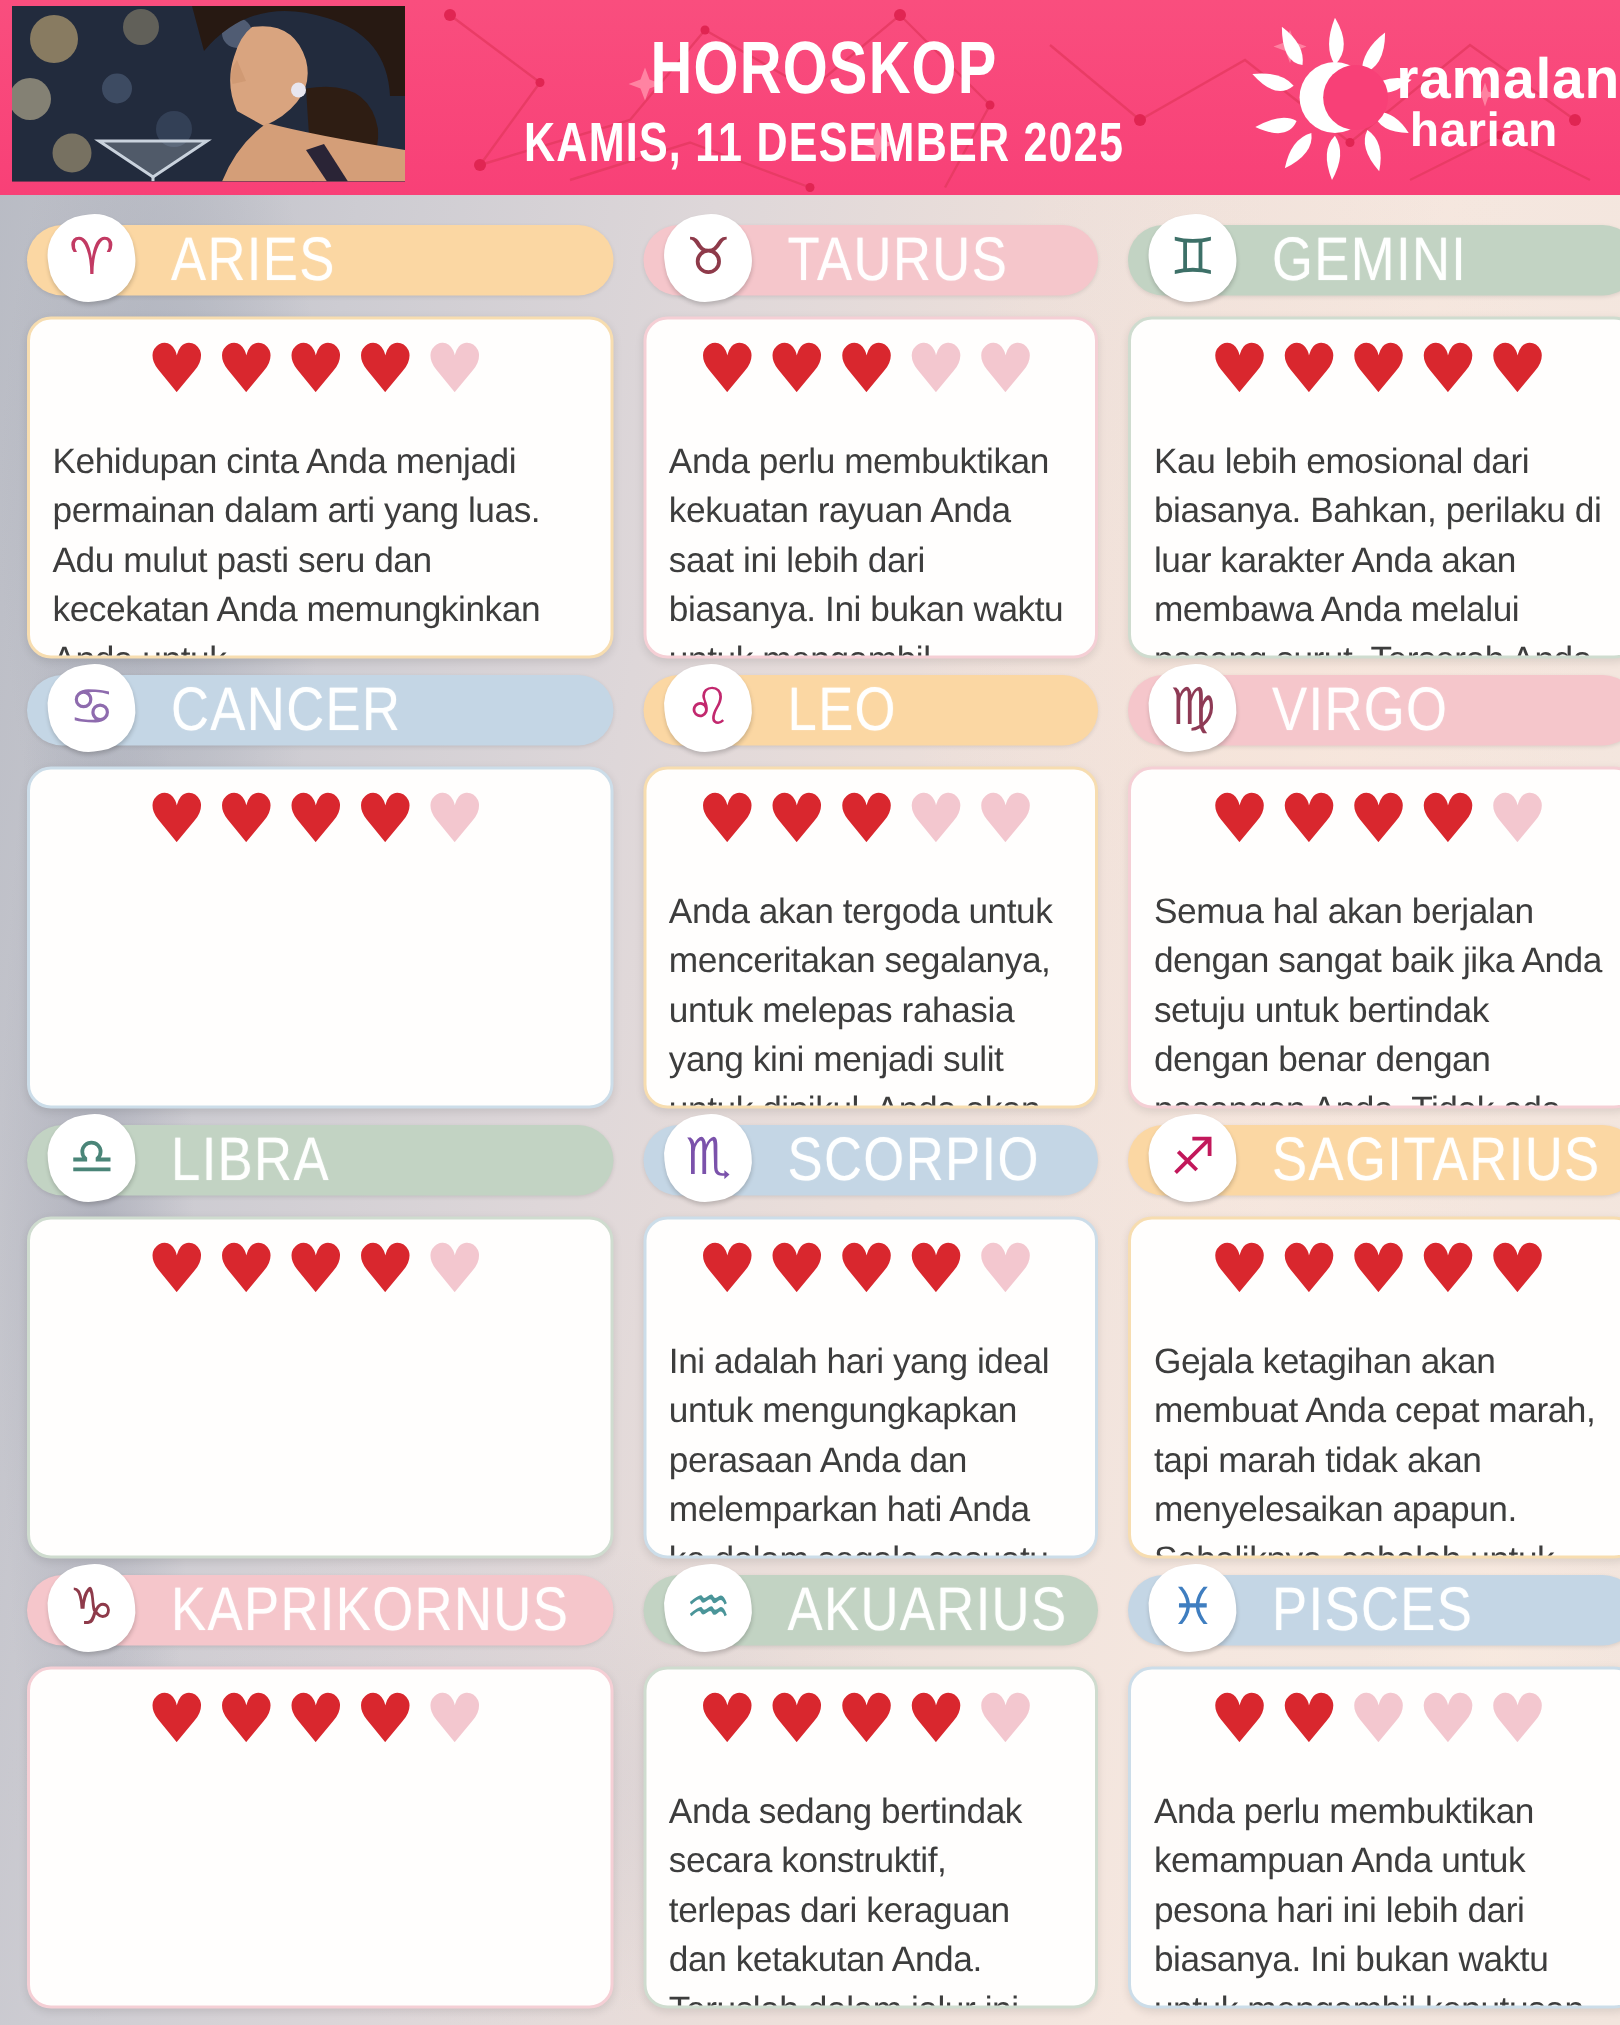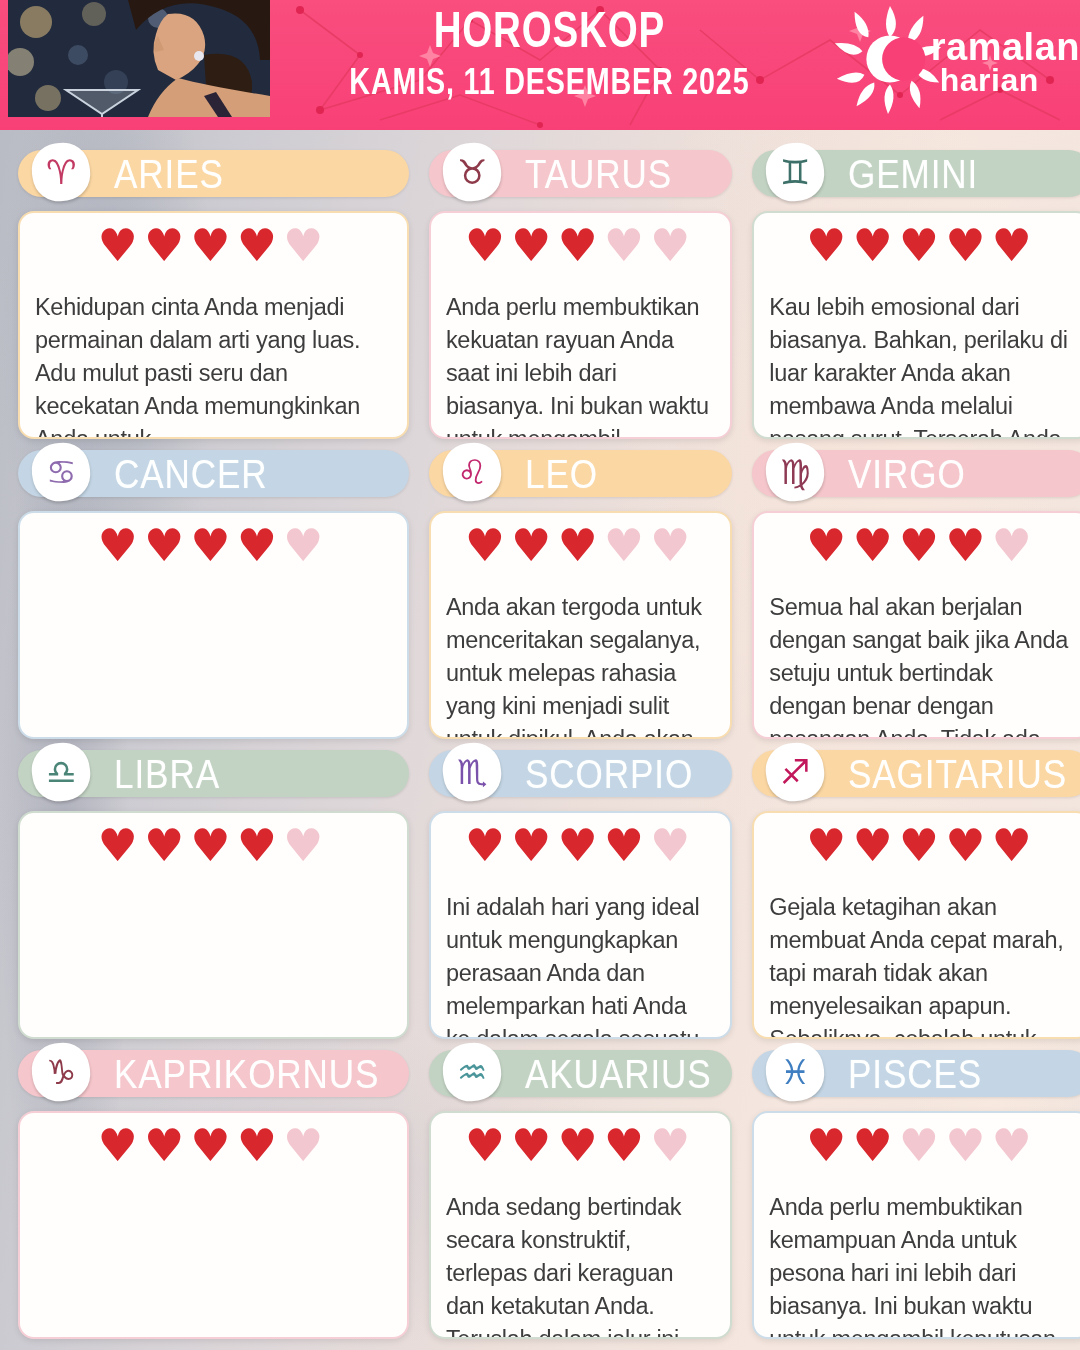--- a/index.html
+++ b/index.html
@@ -11,21 +11,21 @@
       radial-gradient(closest-side at 10% 25%, rgba(155,162,176,.55), transparent),
       radial-gradient(closest-side at 6% 62%, rgba(148,152,168,.45), transparent),
       radial-gradient(closest-side at 30% 88%, rgba(196,192,200,.35), transparent),
       radial-gradient(closest-side at 78% 35%, rgba(248,228,216,.55), transparent),
       radial-gradient(closest-side at 92% 80%, rgba(250,235,224,.6), transparent),
       linear-gradient(100deg,#b7bac3 0%,#cdccd2 20%,#ded7d9 38%,#ecdfda 55%,#f5e7df 75%,#f2e5dd 100%);
   }
 
   
   .banner{
-    position:relative; width:1080px; height:130px; display:flex; align-items:flex-start;
+    position:relative; width:1080px; height:130px; display:flex; align-items:center;
     background:linear-gradient(180deg,#f94e7e 0%,#f84077 100%);
     overflow:hidden;
   }
   .constellations{ position:absolute; inset:0; pointer-events:none; }
   .photo{
     position:relative; flex:0 0 262px; height:117px; margin:0 0 6px 8px;
     z-index:2; overflow:hidden; background:#232c3e;
   }
   .titles{ flex:1; text-align:center; color:#fff; z-index:2; margin-top:2px;}
   .title-main{ font-size:47px; font-weight:700; letter-spacing:1px; transform:scale(.82,1.05); }

